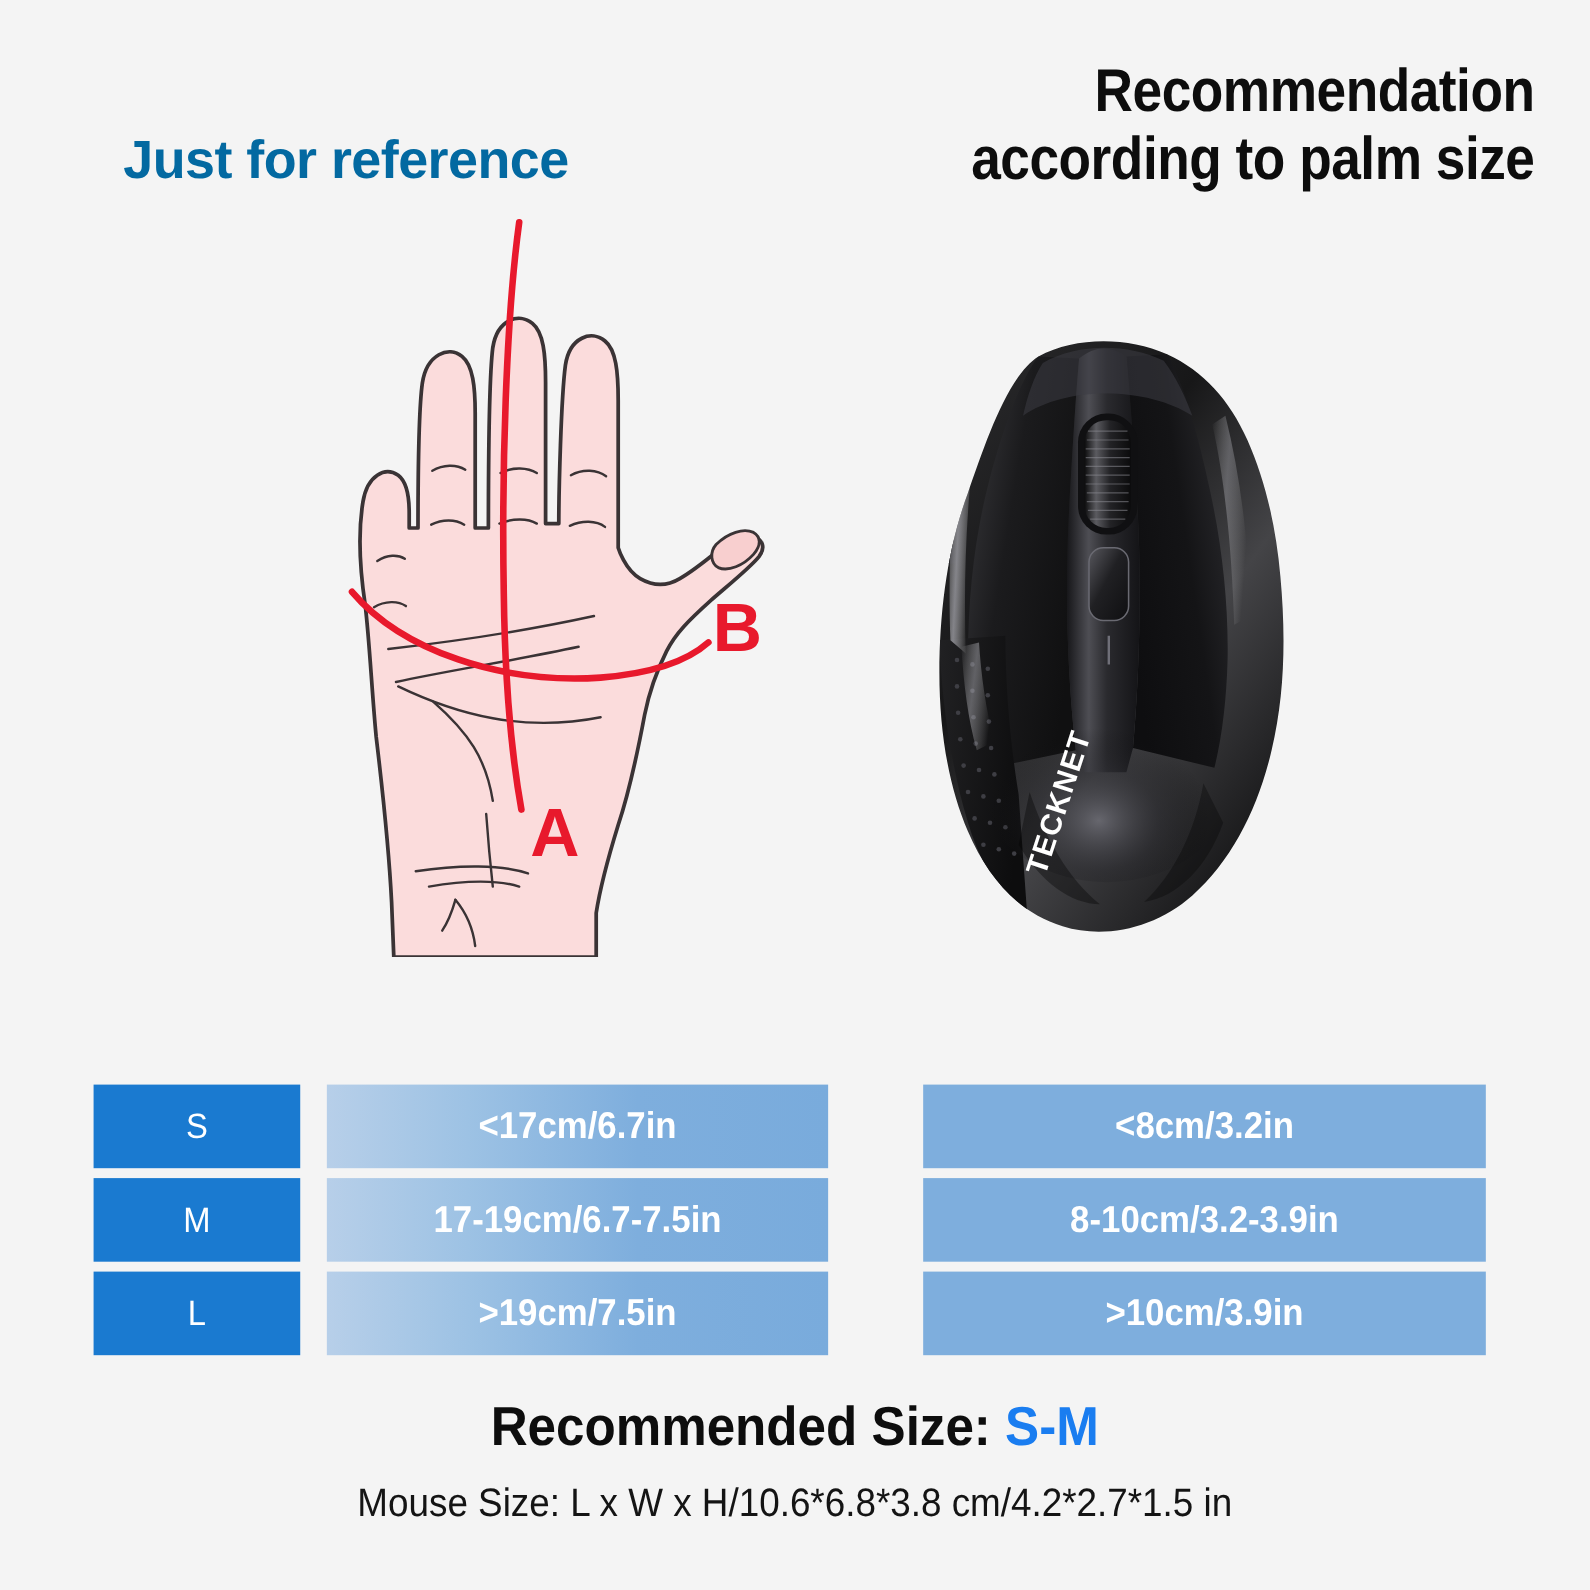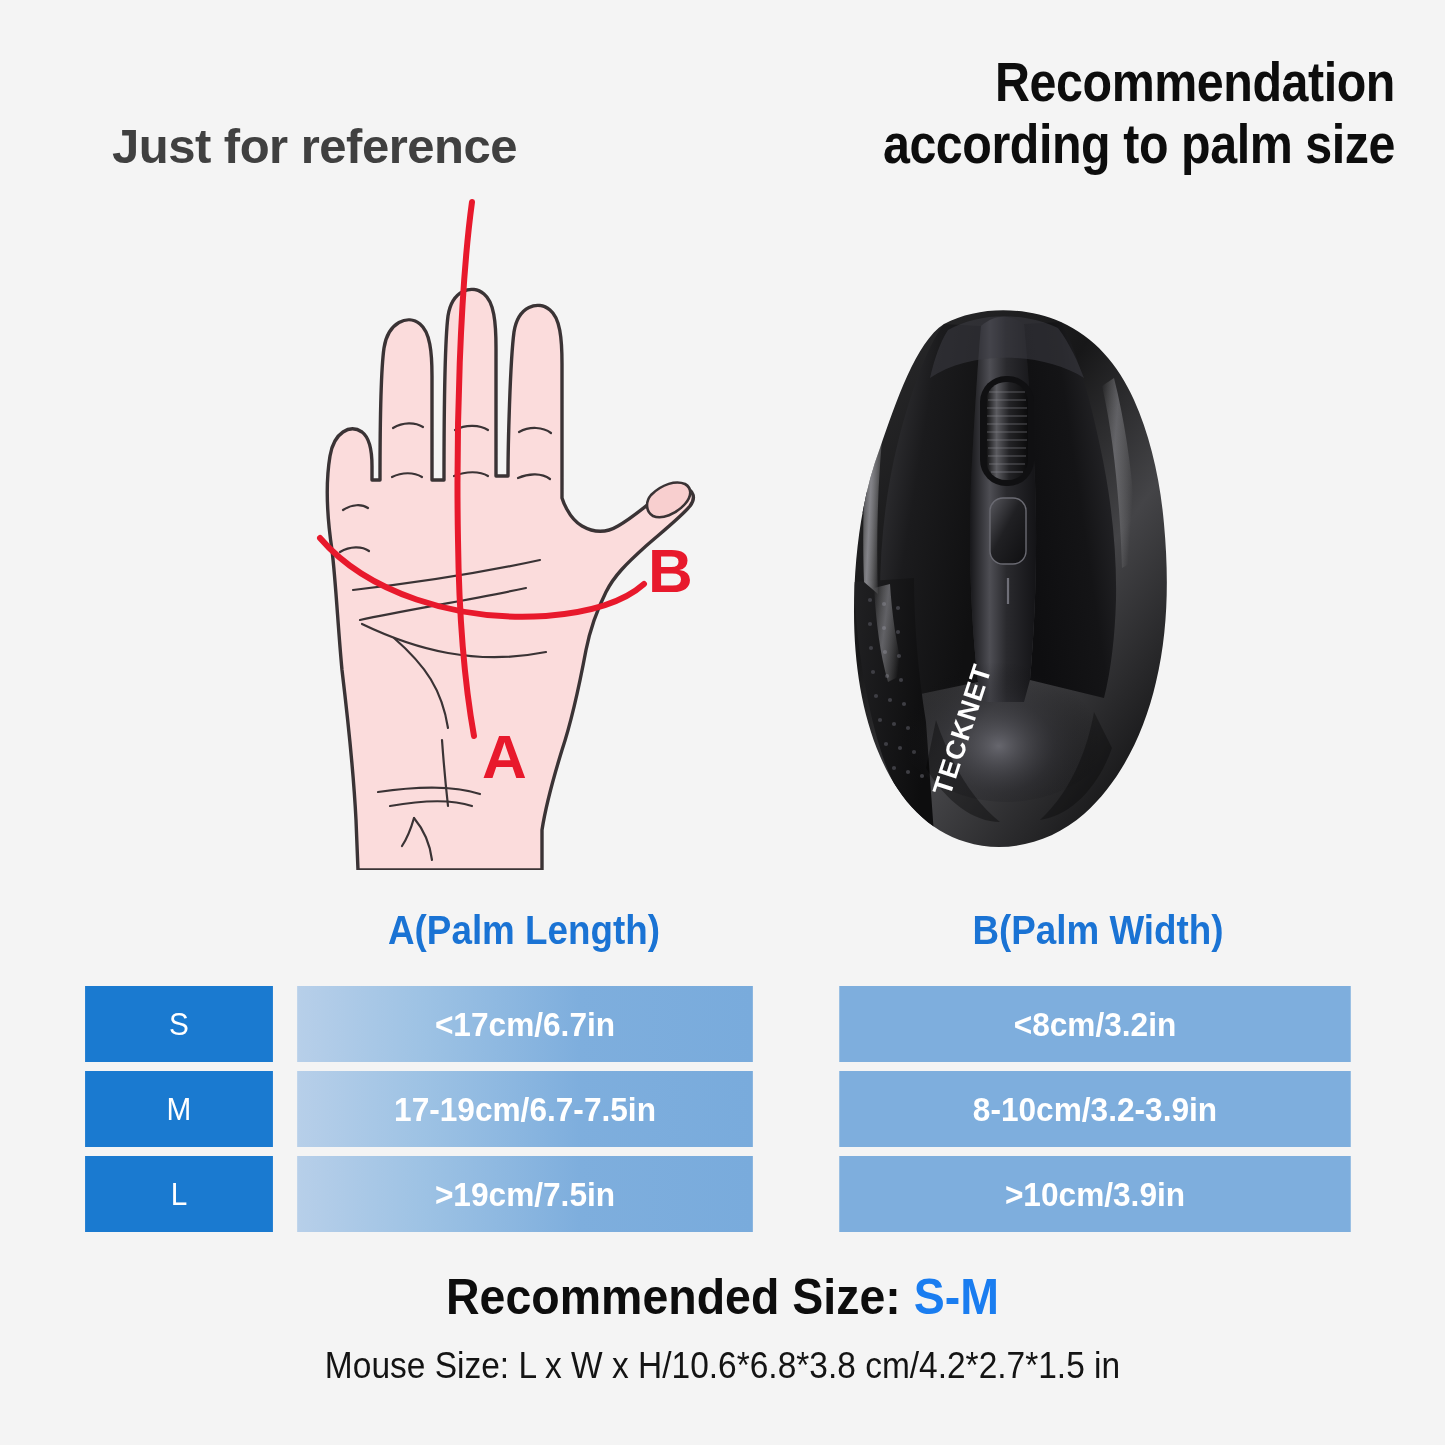--- a/index.html
+++ b/index.html
@@ -9,21 +9,21 @@
     font-family:"Liberation Sans", sans-serif;
     overflow:hidden;
     position:relative;
   }
   #root{position:relative;width:1445px;height:1445px;}
 
   
   .ref-title{
     position:absolute;left:112px;top:118px;
     font-size:49px;font-weight:bold;
-    color:#404040;
+    color:#0369a1;
     letter-spacing:-0.5px;
     white-space:nowrap;
   }
   .main-title{
     position:absolute;right:50px;top:52px;
     width:780px;
     text-align:right;
     font-size:55px;line-height:1.12;
     font-weight:bold;
     color:#0d0d0d;
@@ -355,24 +355,20 @@
         <path d="M118 438 C 132 480, 154 518, 182 540
                  C 156 540, 128 520, 108 486 Z" fill="#000000" opacity="0.35"></path>
         <path d="M276 430 C 268 476, 248 514, 222 538
                  C 252 534, 280 506, 294 466 Z" fill="#000000" opacity="0.3"></path>
       </g>
 
       <text x="0" y="0" transform="translate(132,515) rotate(-72)" font-family="Liberation Sans, sans-serif" font-size="27" font-weight="bold" fill="#ffffff" letter-spacing="1.2">TECKNET</text>
     </svg>
   </div>
 
-  <div class="col-headers">
-    <div class="col-head a">A(Palm Length)</div>
-    <div class="col-head b">B(Palm Width)</div>
-  </div>
 
   <div class="size-table">
 
     <div class="trow">
       <div class="cell cell-size">S</div>
       <div class="cell cell-a">&lt;17cm/6.7in</div>
       <div class="gap"></div>
       <div class="cell cell-b">&lt;8cm/3.2in</div>
     </div>
 

